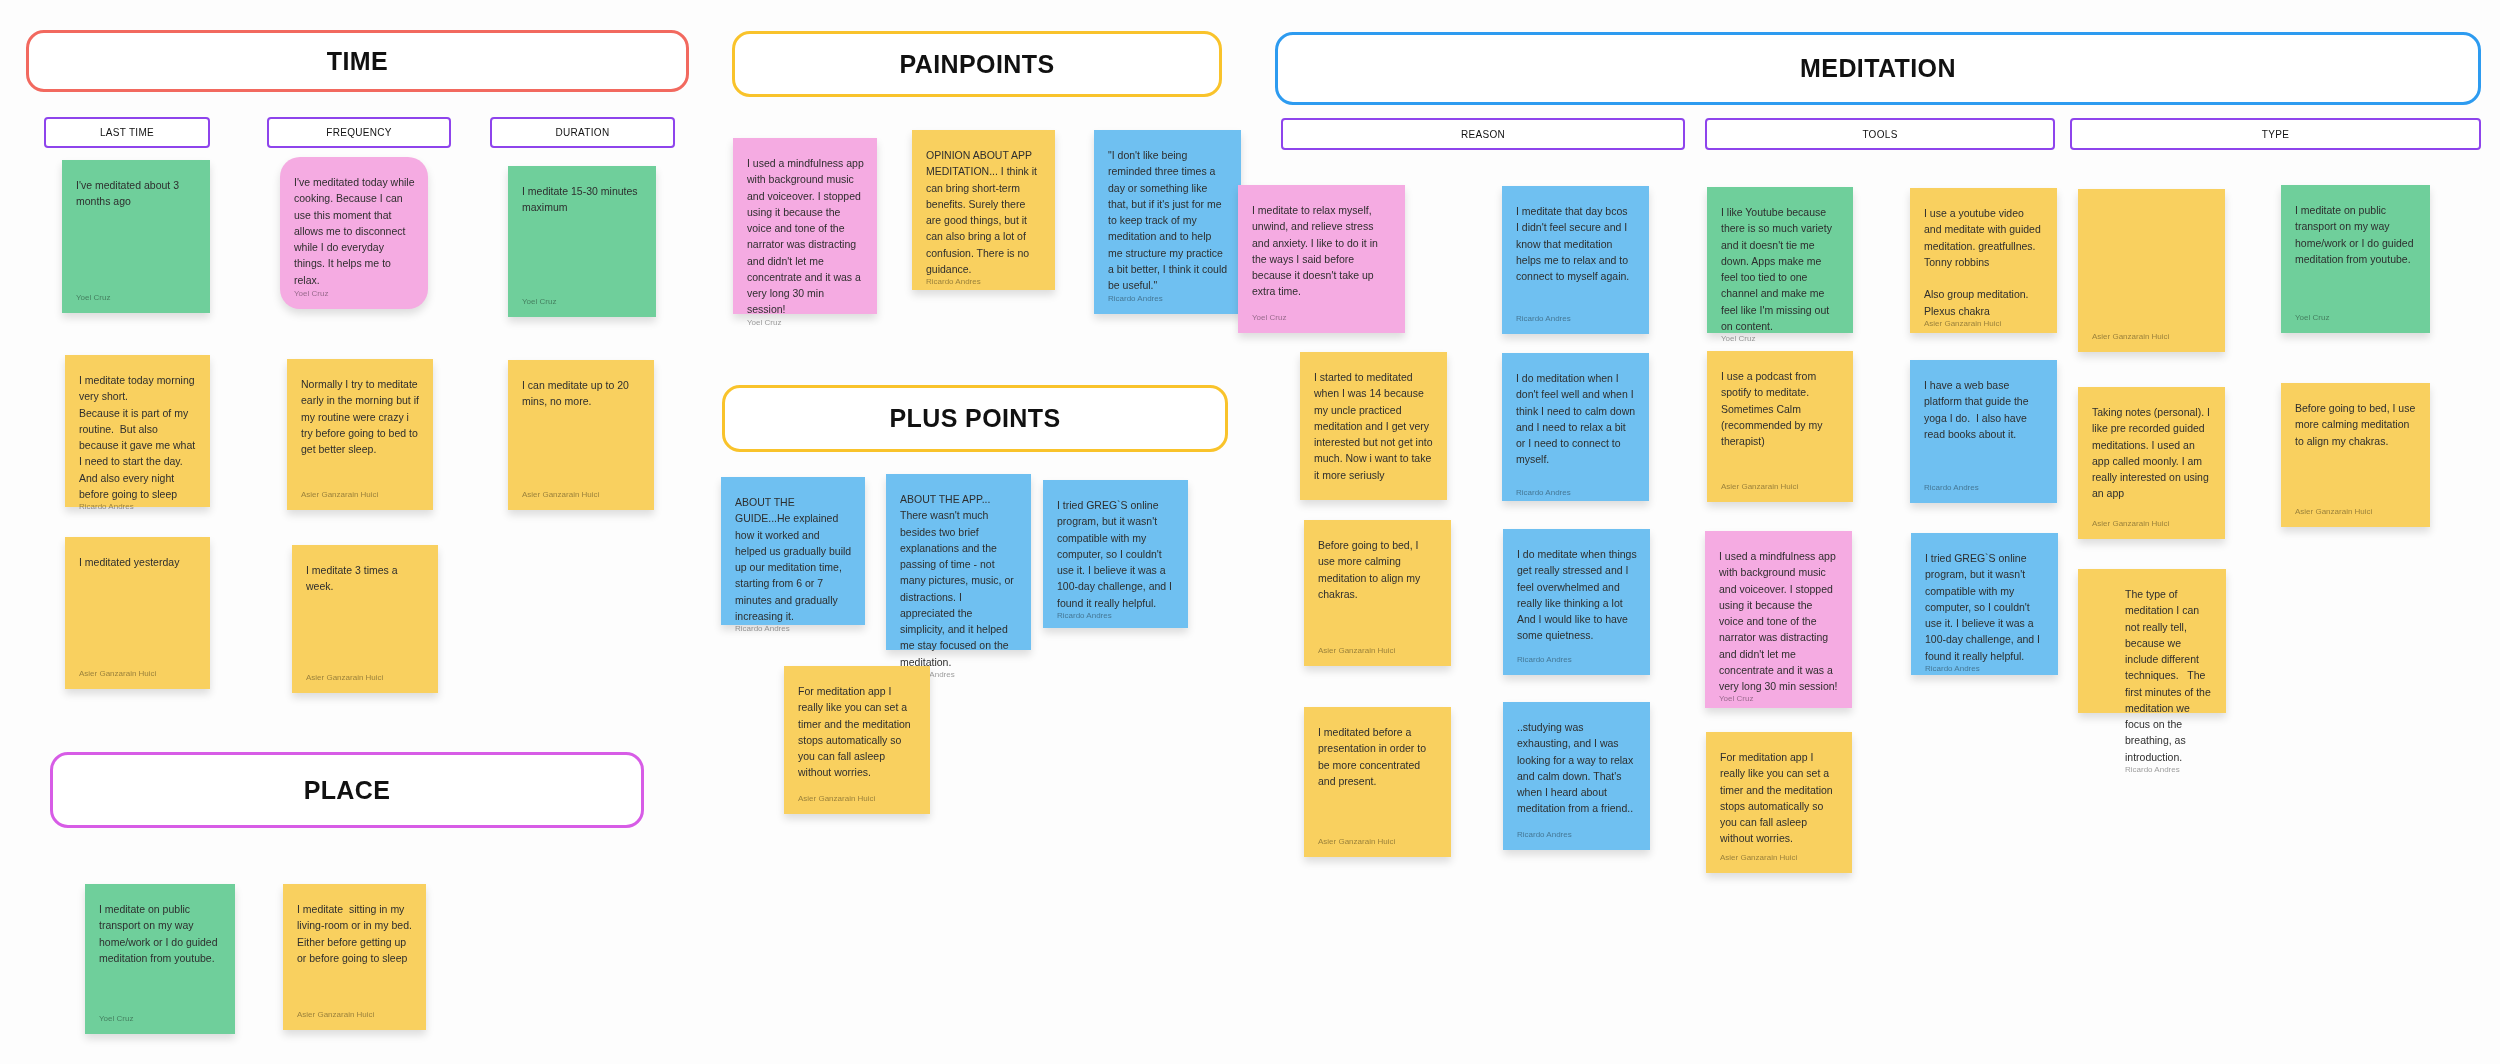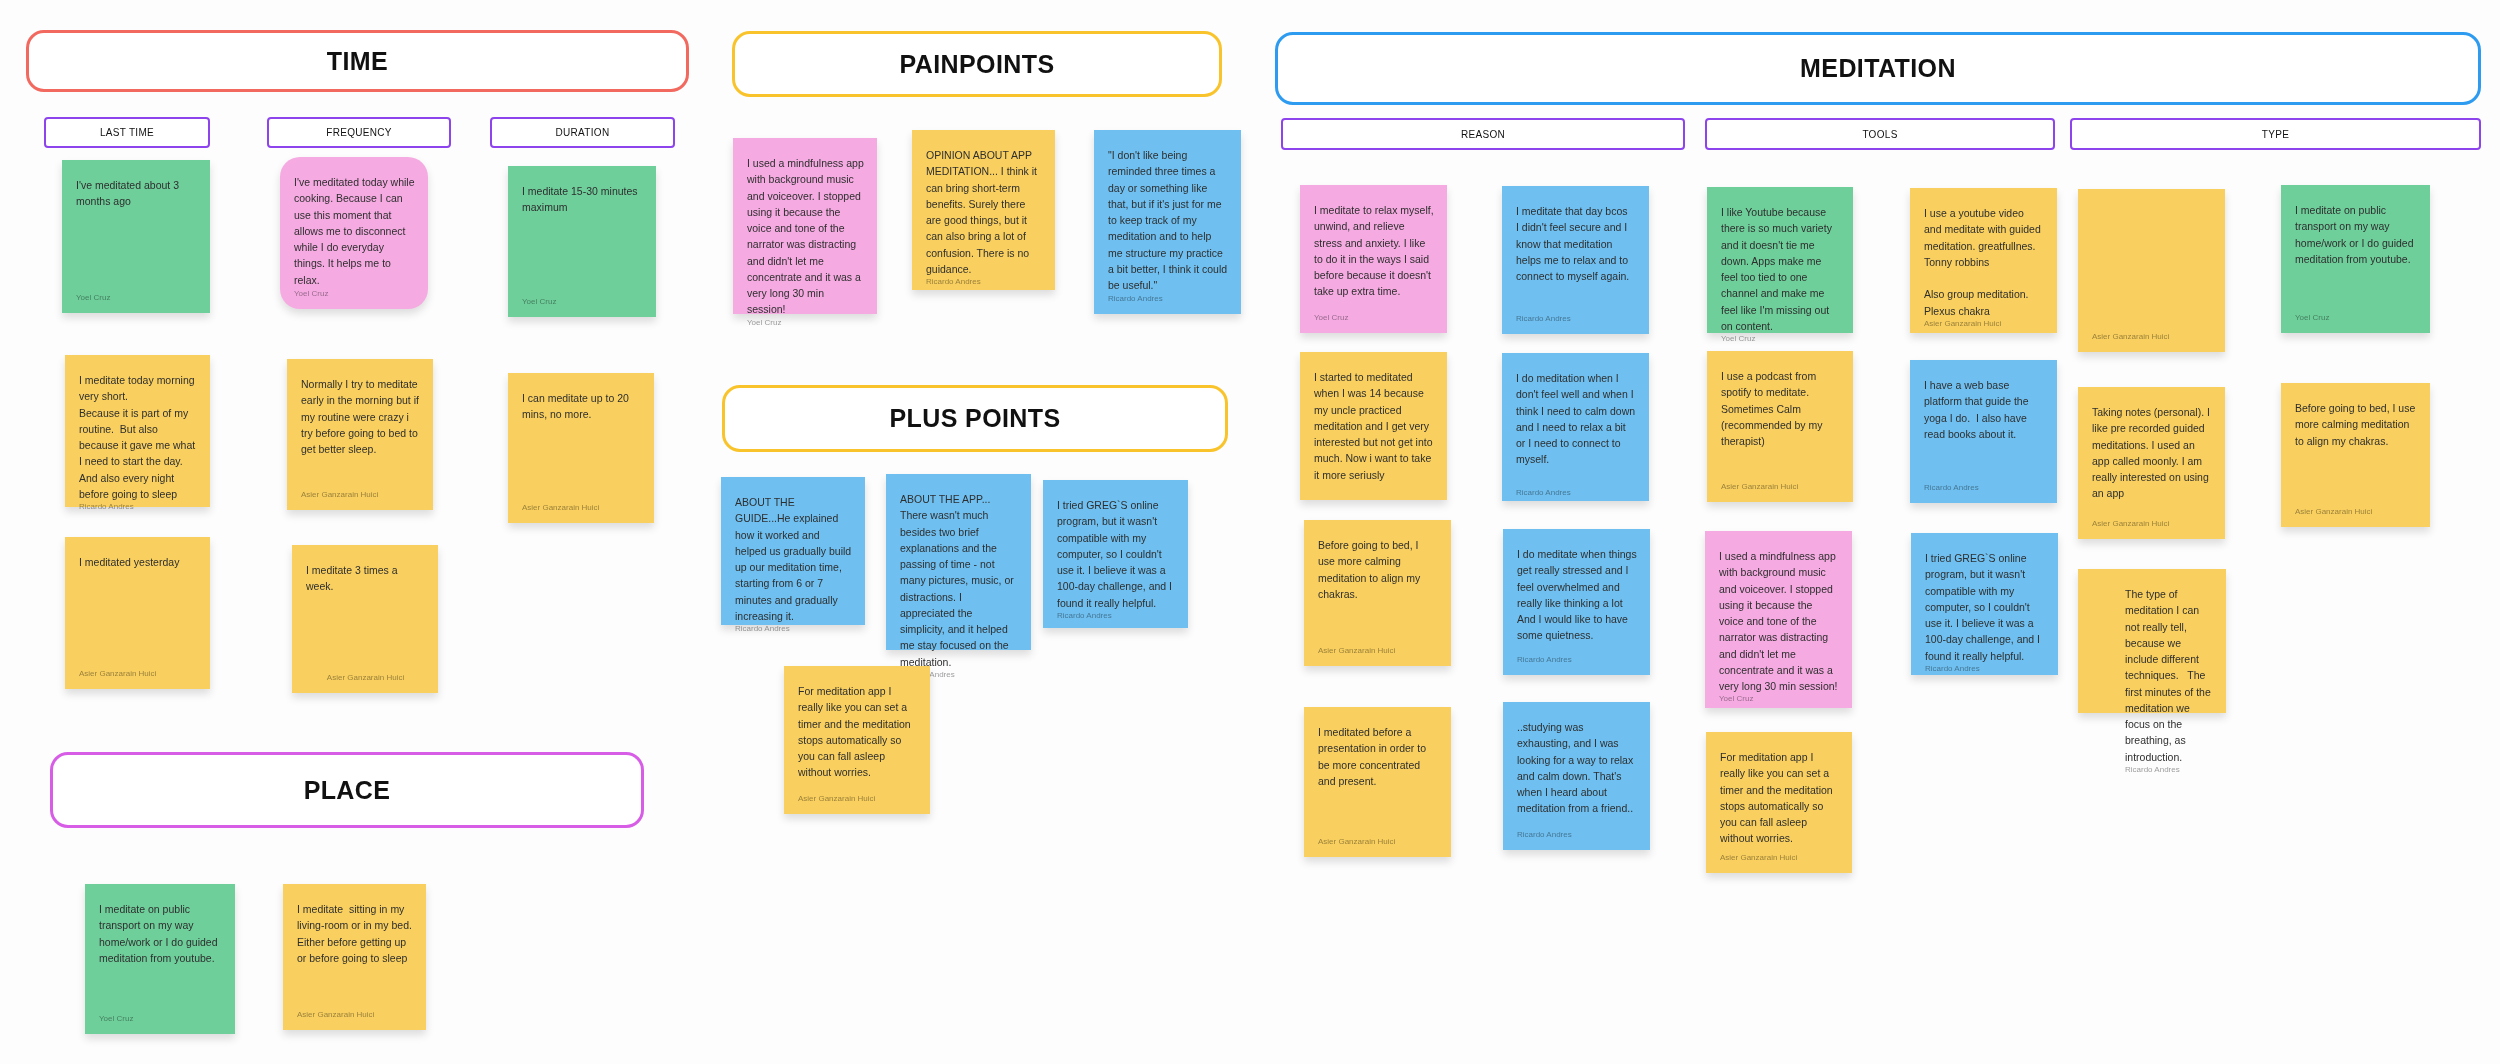--- a/index.html
+++ b/index.html
@@ -50,30 +50,30 @@
   </div>
 
   <div class="note" style="left: 280px; top: 157px; width: 148px; height: 152px; background: rgb(245, 171, 226); border-radius: 20px;">
     <div class="note-text">I've meditated today while cooking. Because I can use this moment that allows me to disconnect while I do everyday things. It helps me to relax.</div>
     <div class="note-author">Yoel Cruz</div>
   </div>
   <div class="note" style="left: 287px; top: 359px; width: 146px; height: 151px; background: rgb(249, 208, 95);">
     <div class="note-text">Normally I try to meditate early in the morning but if my routine were crazy i try before going to bed to get better sleep.</div>
     <div class="note-author">Asier Ganzarain Huici</div>
   </div>
-  <div class="note" style="left: 292px; top: 545px; width: 146px; height: 148px; background: rgb(249, 208, 95); align-items: center;">
+  <div class="note" style="left: 292px; top: 545px; width: 146px; height: 148px; background: rgb(249, 208, 95);">
     <div class="note-text">I meditate 3 times a week.</div>
     <div class="note-author">Asier Ganzarain Huici</div>
   </div>
 
   <div class="note" style="left: 508px; top: 166px; width: 148px; height: 151px; background: rgb(111, 207, 155);">
     <div class="note-text">I meditate 15-30 minutes maximum</div>
     <div class="note-author">Yoel Cruz</div>
   </div>
-  <div class="note" style="left: 508px; top: 373px; width: 146px; height: 150px; background: rgb(249, 208, 95);">
+  <div class="note" style="left: 508px; top: 360px; width: 146px; height: 150px; background: rgb(249, 208, 95);">
     <div class="note-text">I can meditate up to 20 mins, no more.</div>
     <div class="note-author">Asier Ganzarain Huici</div>
   </div>
 
   <div class="section-box" style="left: 50px; top: 752px; width: 594px; height: 76px; border-color: rgb(215, 92, 230);">
     <div class="section-title">PLACE</div>
   </div>
   <div class="note" style="left: 85px; top: 884px; width: 150px; height: 150px; background: rgb(111, 207, 155);">
     <div class="note-text">I meditate on public transport on my way home/work or I do guided meditation from youtube.</div>
     <div class="note-author">Yoel Cruz</div>
@@ -125,21 +125,21 @@
   <div class="col-header" style="left:1281px;top:118px;width:404px;height:32px">
     <span class="col-label">REASON</span>
   </div>
   <div class="col-header" style="left:1705px;top:118px;width:350px;height:32px">
     <span class="col-label">TOOLS</span>
   </div>
   <div class="col-header" style="left:2070px;top:118px;width:411px;height:32px">
     <span class="col-label">TYPE</span>
   </div>
 
-  <div class="note" style="left: 1300px; top: 185px; width: 147px; height: 148px; background: rgb(245, 171, 226);">
+  <div class="note" style="left: 1238px; top: 185px; width: 167px; height: 148px; background: rgb(245, 171, 226);">
     <div class="note-text">I meditate to relax myself, unwind, and relieve stress and anxiety. I like to do it in the ways I said before because it doesn't take up extra time.</div>
     <div class="note-author">Yoel Cruz</div>
   </div>
   <div class="note" style="left: 1300px; top: 352px; width: 147px; height: 148px; background: rgb(249, 208, 95); gap: 45px;">
     <div class="note-text">I started to meditated when I was 14 because my uncle practiced meditation and I get very interested but not get into much. Now i want to take it more seriusly</div>
     <div class="note-author">Asier Ganzarain Huici</div>
   </div>
   <div class="note" style="left: 1304px; top: 520px; width: 147px; height: 146px; background: rgb(249, 208, 95);">
     <div class="note-text">Before going to bed, I use more calming meditation to align my chakras.</div>
     <div class="note-author">Asier Ganzarain Huici</div>

